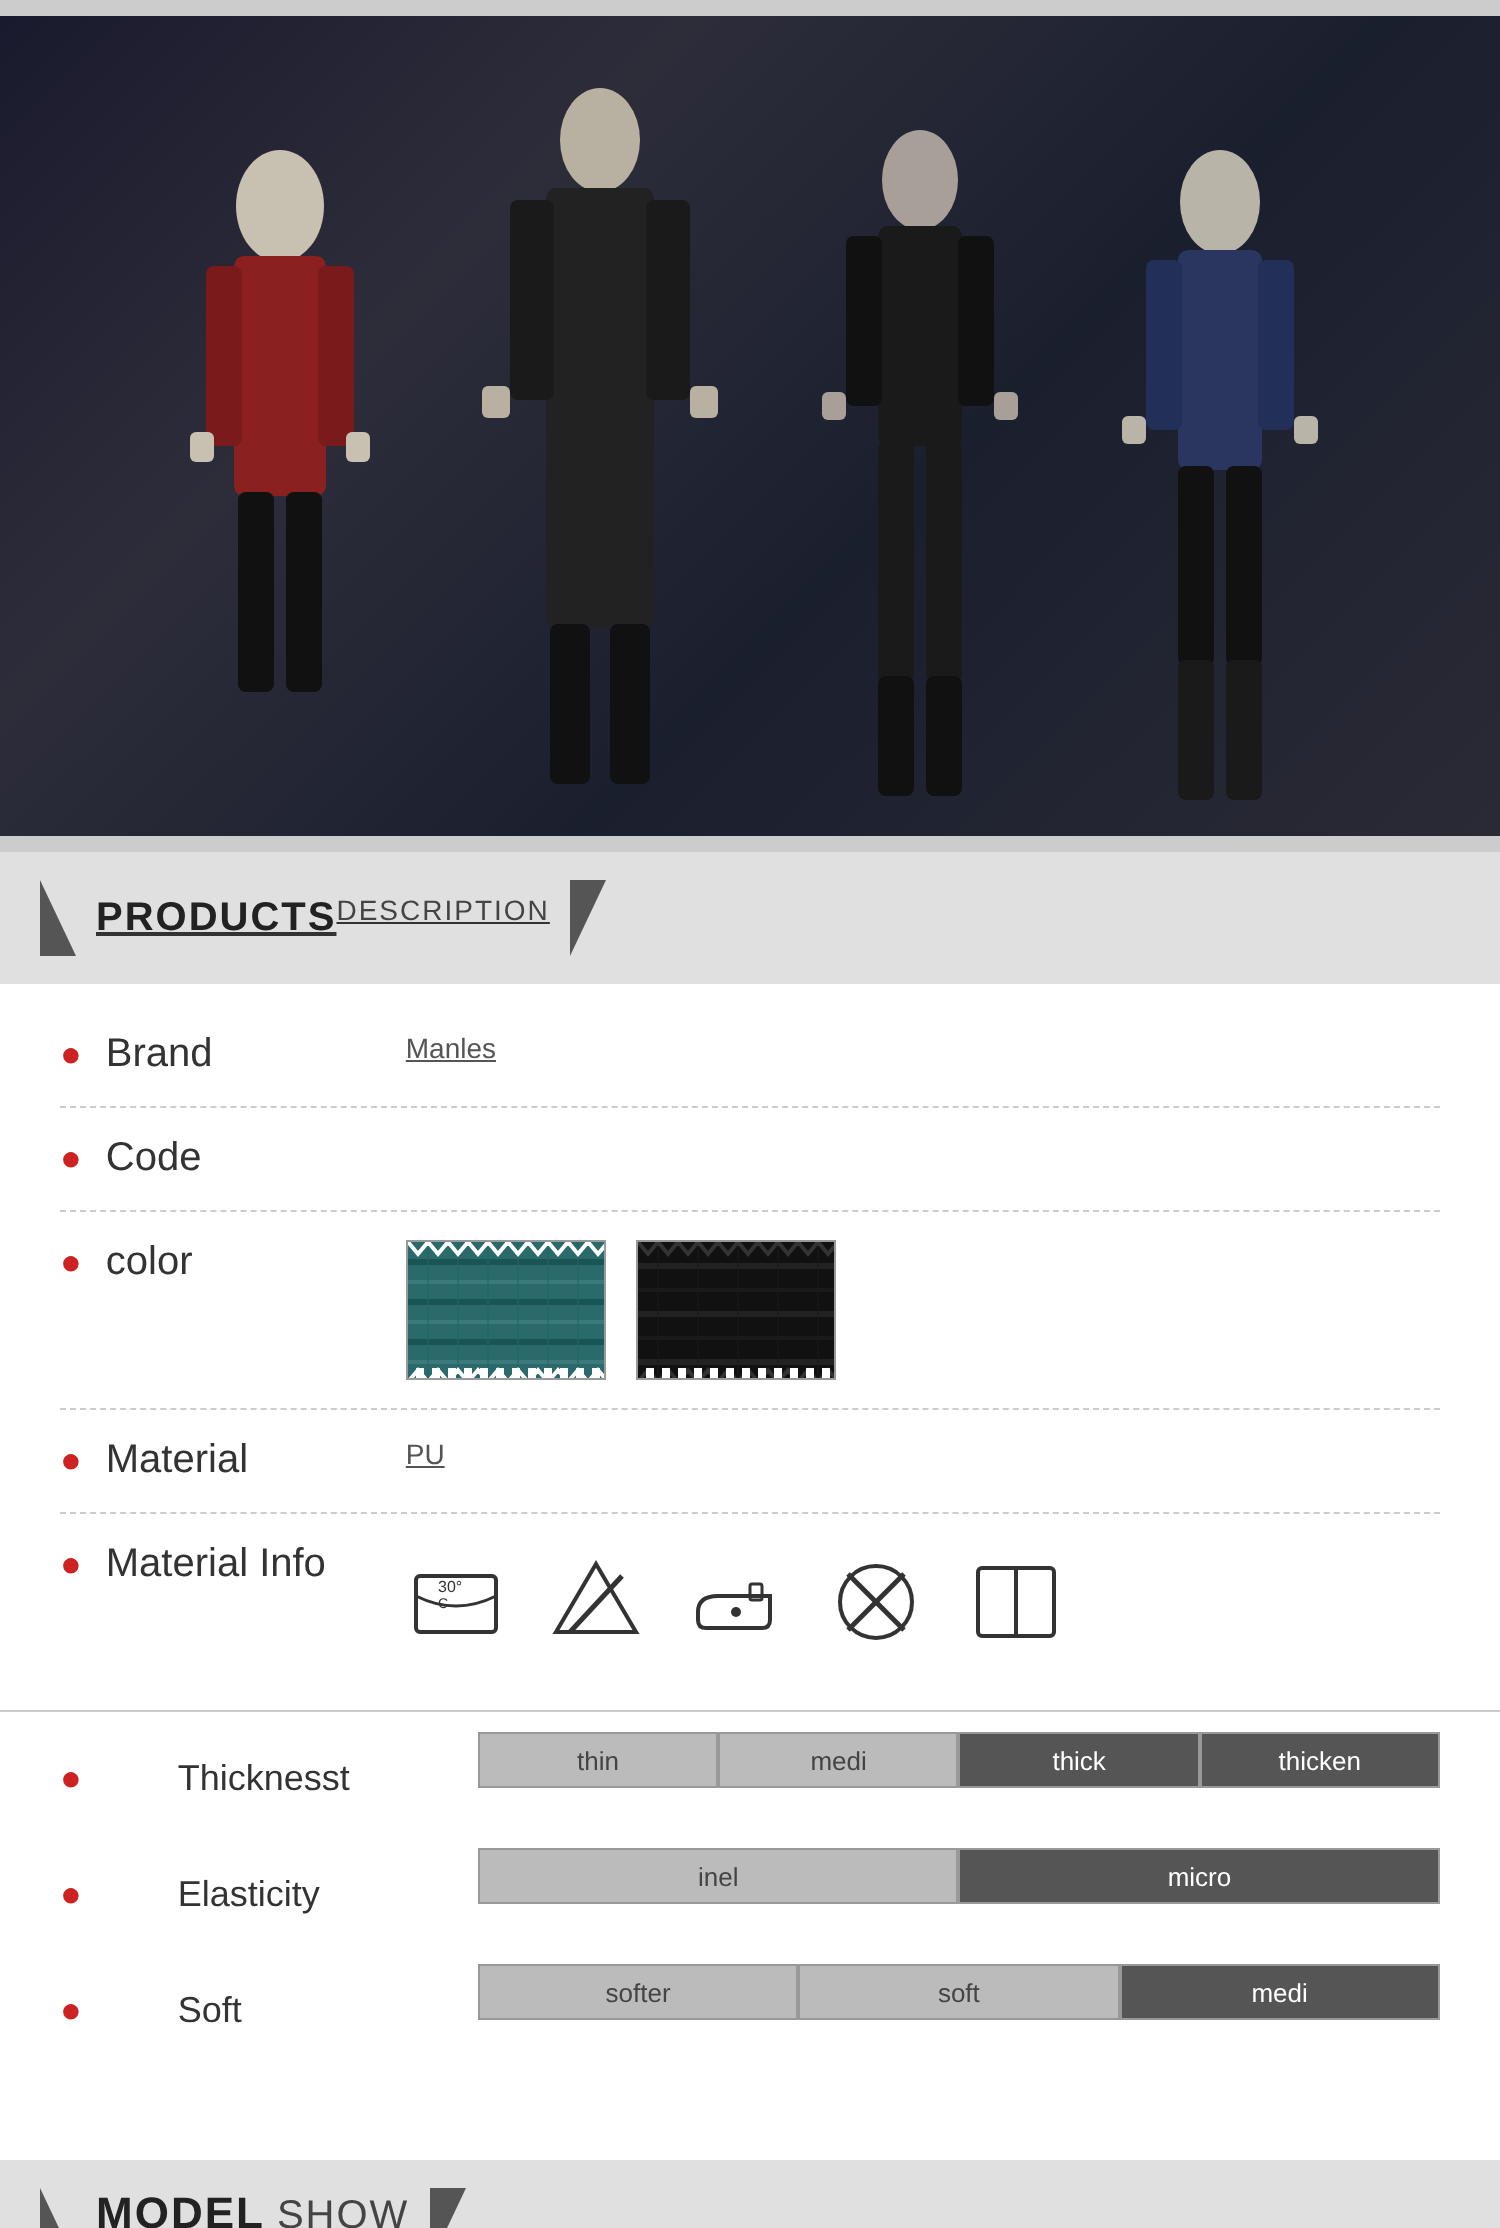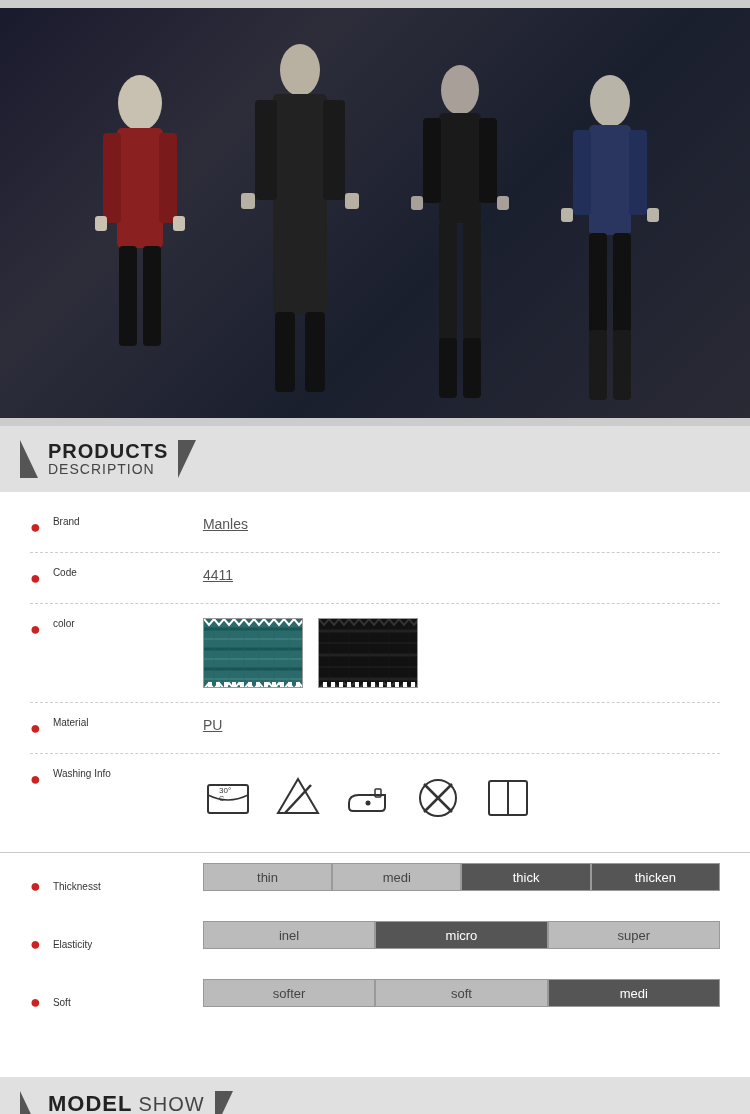--- a/index.html
+++ b/index.html
@@ -61,22 +61,23 @@
       width: 0;
       height: 0;
       border-top: 38px solid transparent;
       border-bottom: 0px solid transparent;
       border-left: 18px solid #555;
       margin-right: 10px;
     }
 
     .products-header-text {
       display: flex;
-      flex-direction: column;
+      flex-direction: row;
       line-height: 1.1;
+      text-decoration: underline;
     }
 
     .products-header-text .line1 {
       font-size: 20px;
       font-weight: 900;
       color: #222;
       letter-spacing: 1px;
     }
 
     .products-header-text .line2 {
@@ -114,21 +115,21 @@
     .desc-bullet {
       color: #cc2222;
       font-size: 18px;
       margin-right: 12px;
       margin-top: 1px;
       flex-shrink: 0;
     }
 
     .desc-label {
       width: 150px;
-      font-size: 10px;
+      font-size: 20px;
       color: #333;
       font-weight: 500;
       flex-shrink: 0;
     }
 
     .desc-value {
       flex: 1;
       font-size: 14px;
       color: #555;
       text-decoration: underline;
@@ -208,24 +209,25 @@
 
     .prop-bullet {
       color: #cc2222;
       font-size: 18px;
       margin-right: 12px;
       flex-shrink: 0;
     }
 
     .prop-label {
       width: 150px;
-      font-size: 10px;
+      font-size: 18px;
       color: #333;
       font-weight: 500;
       flex-shrink: 0;
+      margin-left: 36px;
     }
 
     .prop-scale {
       display: flex;
       flex: 1;
       height: 46px;
     }
 
     .scale-item {
       flex: 1;
@@ -386,21 +388,20 @@
 
   <div class="desc-row">
     <span class="desc-bullet">●</span>
     <span class="desc-label">Brand</span>
     <span class="desc-value">Manles</span>
   </div>
 
   <div class="desc-row">
     <span class="desc-bullet">●</span>
     <span class="desc-label">Code</span>
-    <span class="desc-value">4411</span>
   </div>
 
   <div class="desc-row">
     <span class="desc-bullet">●</span>
     <span class="desc-label">color</span>
     <div class="desc-value color-swatches">
       <div class="swatch swatch-teal">
         <svg width="100" height="70" viewBox="0 0 100 70" style="position:absolute;top:0;left:0;">
 
           <rect width="100" height="70" fill="#2a6a6a"></rect>
@@ -445,21 +446,21 @@
   </div>
 
   <div class="desc-row">
     <span class="desc-bullet">●</span>
     <span class="desc-label">Material</span>
     <span class="desc-value">PU</span>
   </div>
 
   <div class="desc-row">
     <span class="desc-bullet">●</span>
-    <span class="desc-label">Washing Info</span>
+    <span class="desc-label">Material Info</span>
     <div class="desc-value washing-icons">
 
       <div class="wash-icon">
         <svg width="46" height="46" viewBox="0 0 46 46">
           <rect x="3" y="10" width="40" height="28" rx="2" fill="none" stroke="#333" stroke-width="2"></rect>
           <path d="M3 20 Q23 30 43 20" fill="none" stroke="#333" stroke-width="1.5"></path>
           <text x="14" y="18" font-size="8" fill="#333" font-family="Arial">30°</text>
           <text x="14" y="26" font-size="7" fill="#333" font-family="Arial">C</text>
         </svg>
       </div>
@@ -509,21 +510,20 @@
       <div class="scale-item active">thicken</div>
     </div>
   </div>
 
   <div class="property-row">
     <span class="prop-bullet">●</span>
     <span class="prop-label">Elasticity</span>
     <div class="prop-scale">
       <div class="scale-item inactive">inel</div>
       <div class="scale-item active">micro</div>
-      <div class="scale-item inactive">super</div>
     </div>
   </div>
 
   <div class="property-row">
     <span class="prop-bullet">●</span>
     <span class="prop-label">Soft</span>
     <div class="prop-scale">
       <div class="scale-item inactive">softer</div>
       <div class="scale-item inactive">soft</div>
       <div class="scale-item active">medi</div>

